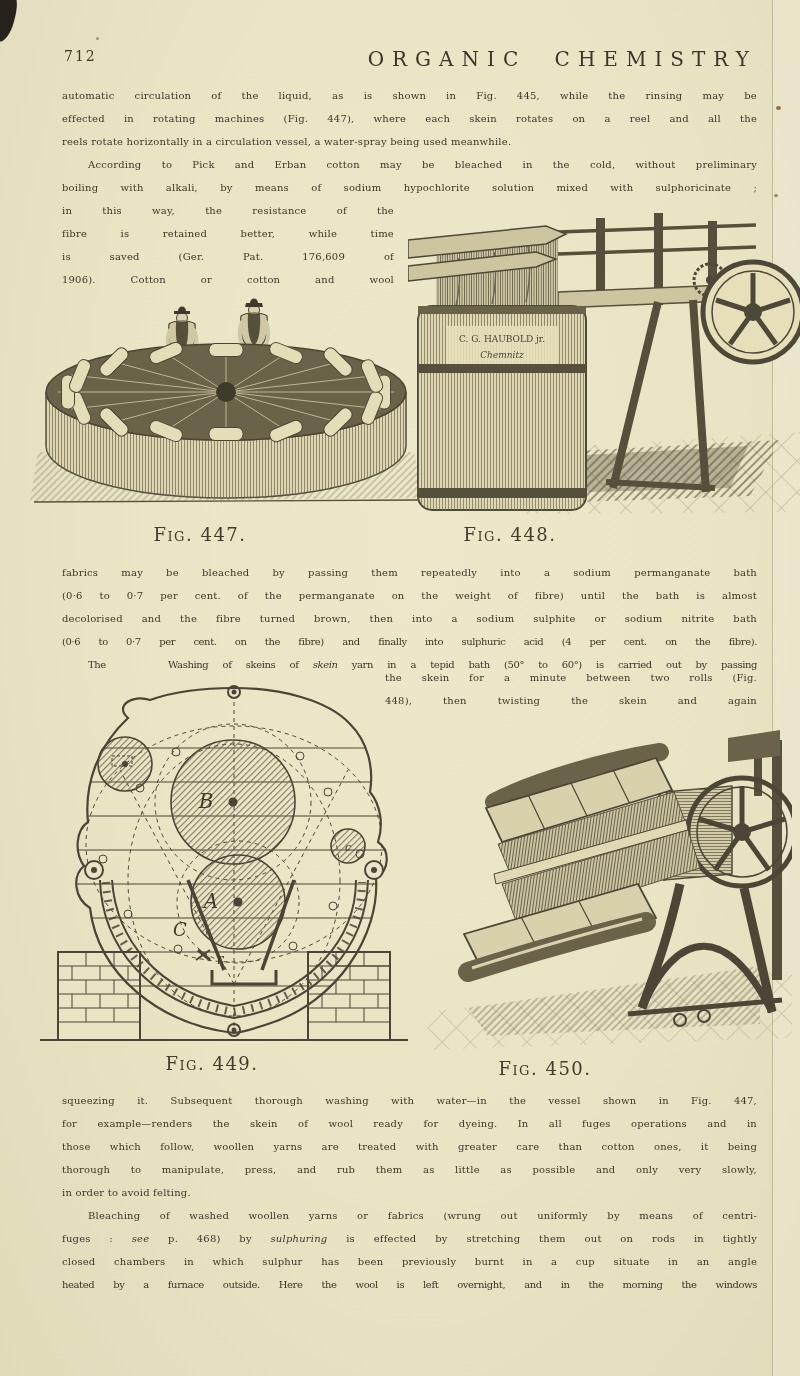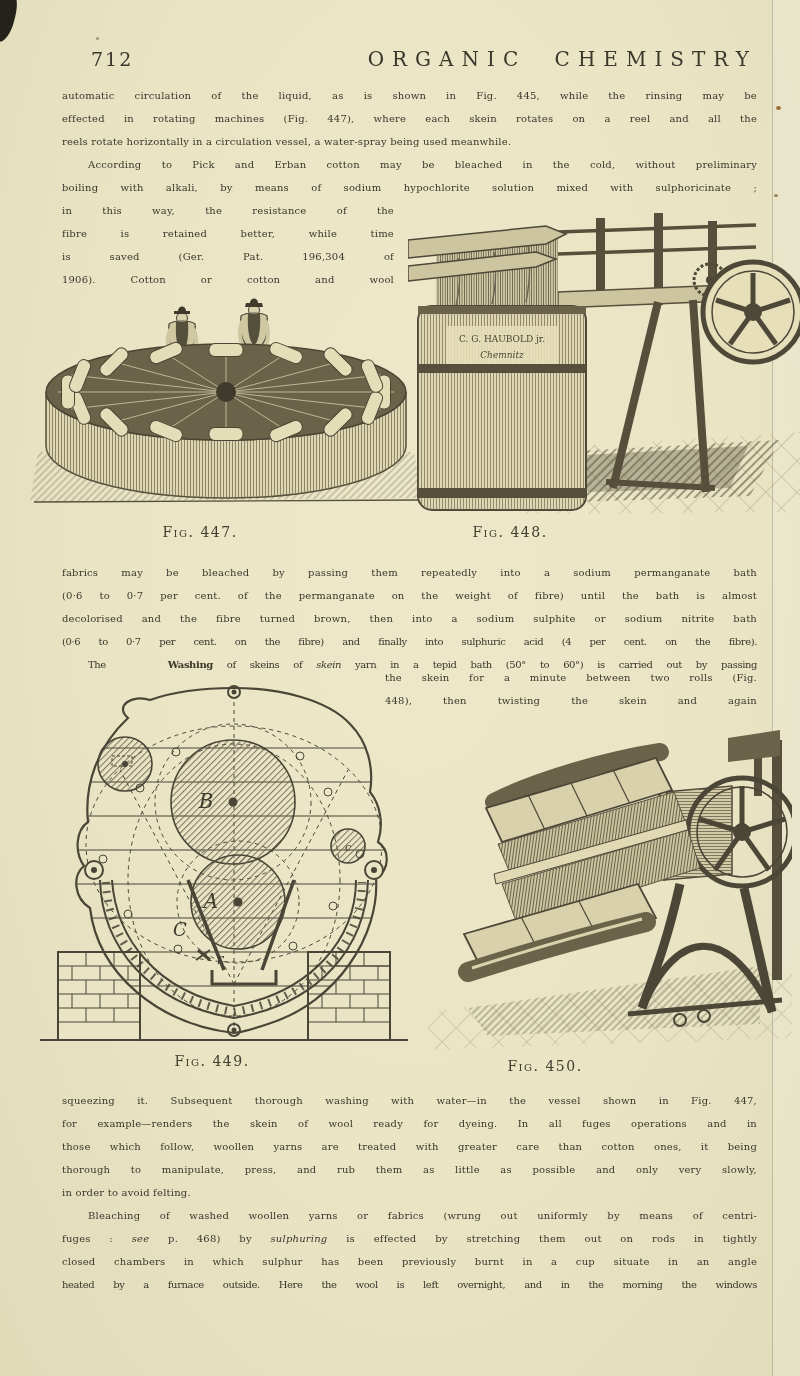--- a/index.html
+++ b/index.html
@@ -4,33 +4,33 @@
 <style>
   html,body{margin:0;padding:0;background:#777;}
   .page{position:relative;width:800px;height:1376px;overflow:hidden;
     background:radial-gradient(ellipse at 52% 38%, #ece8c9 0%, #e8e4c4 55%, #e0dcba 100%);
     font-family:"DejaVu Serif", serif;color:#3c372b;}
   .edge-strip{position:absolute;top:0;right:0;width:27px;height:1376px;
     background:rgba(255,255,255,0.16);border-left:1px solid rgba(95,86,58,0.30);}
   .corner-smudge{position:absolute;left:-7px;top:-10px;width:22px;height:52px;
     background:#24221a;border-radius:45%;transform:rotate(14deg);}
   .speck{position:absolute;border-radius:50%;}
-  .pagenum{position:absolute;left:64px;top:48px;font-size:19px;letter-spacing:2px;margin-left:27px;}
+  .pagenum{position:absolute;left:64px;top:48px;font-size:14px;letter-spacing:2px;}
   .htitle{position:absolute;left:62px;top:47px;width:695px;text-align:right;
     font-size:20px;letter-spacing:8px;word-spacing:14px;white-space:nowrap;}
   .para{position:absolute;left:62px;width:695px;}
   .ln{height:23px;line-height:23px;font-size:10px;letter-spacing:0.2px;
     text-align:justify;text-align-last:justify;overflow:hidden;}
   .ln.last{text-align-last:left;}
   .ln.indent{padding-left:26px;}
   .ln.tight{letter-spacing:-0.4px;}
-  .b{font-weight:bold;margin-left:48px;}
+  .b{font-weight:normal;margin-left:48px;}
   .i{font-style:italic;}
   .figwrap{position:absolute;}
-  .caption{position:absolute;font-size:14px;font-variant:small-caps;
+  .caption{position:absolute;font-size:18px;font-variant:small-caps;
     letter-spacing:1.5px;text-align:center;color:#423d2f;}
   svg text{font-family:"DejaVu Serif", serif;}
   .figlabel{font-style:italic;fill:#3f3a2c;}
 </style>
 </head>
 <body>
 
 <div class="page">
 
   <div class="corner-smudge"></div>
@@ -49,21 +49,21 @@
   </div>
 
   <div class="para" style="top:153px">
     <div class="ln indent">According to Pick and Erban cotton may be bleached in the cold, without preliminary</div>
     <div class="ln">boiling with alkali, by means of sodium hypochlorite solution mixed with sulphoricinate ;</div>
   </div>
 
   <div class="para" style="top:199px;width:332px">
     <div class="ln">in this way, the resistance of the</div>
     <div class="ln">fibre is retained better, while time</div>
-    <div class="ln">is saved (Ger. Pat. 196,304 of</div>
+    <div class="ln">is saved (Ger. Pat. 176,609 of</div>
     <div class="ln">1906). Cotton or cotton and wool</div>
   </div>
 
   <div class="figwrap" style="left:30px;top:292px;width:392px;height:222px">
     <svg width="392" height="222" viewBox="0 0 392 222">
       <defs>
         <pattern id="v47" width="3" height="8" patternUnits="userSpaceOnUse">
           <line x1="1.5" y1="0" x2="1.5" y2="8" stroke="#6e6750" stroke-width="0.9"></line>
         </pattern>
         <pattern id="d47" width="5" height="5" patternUnits="userSpaceOnUse" patternTransform="rotate(45)">

